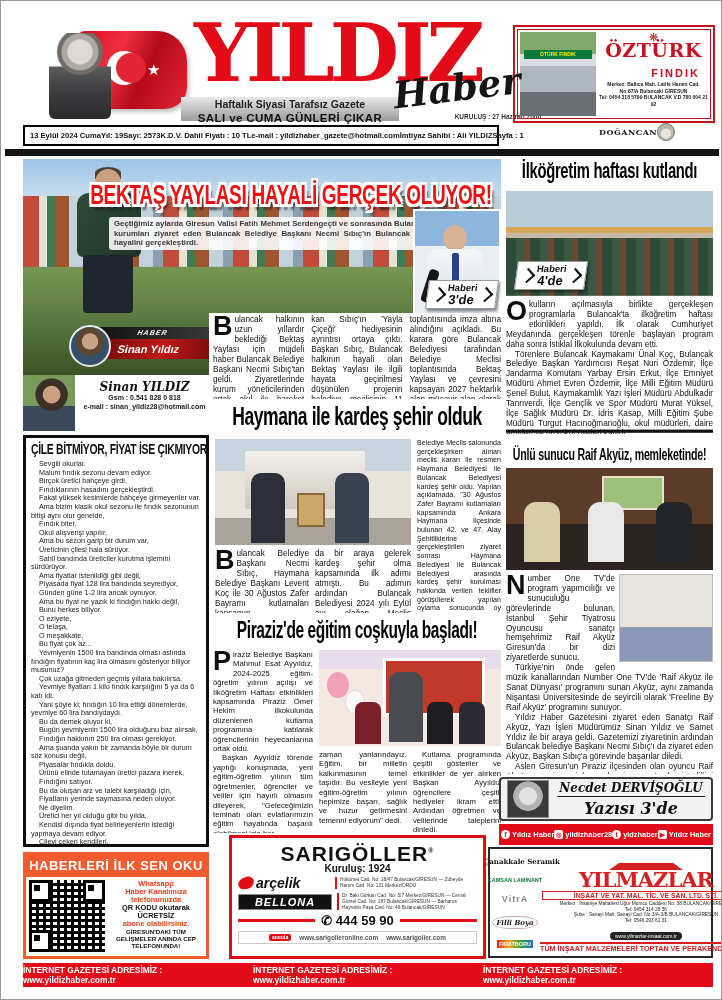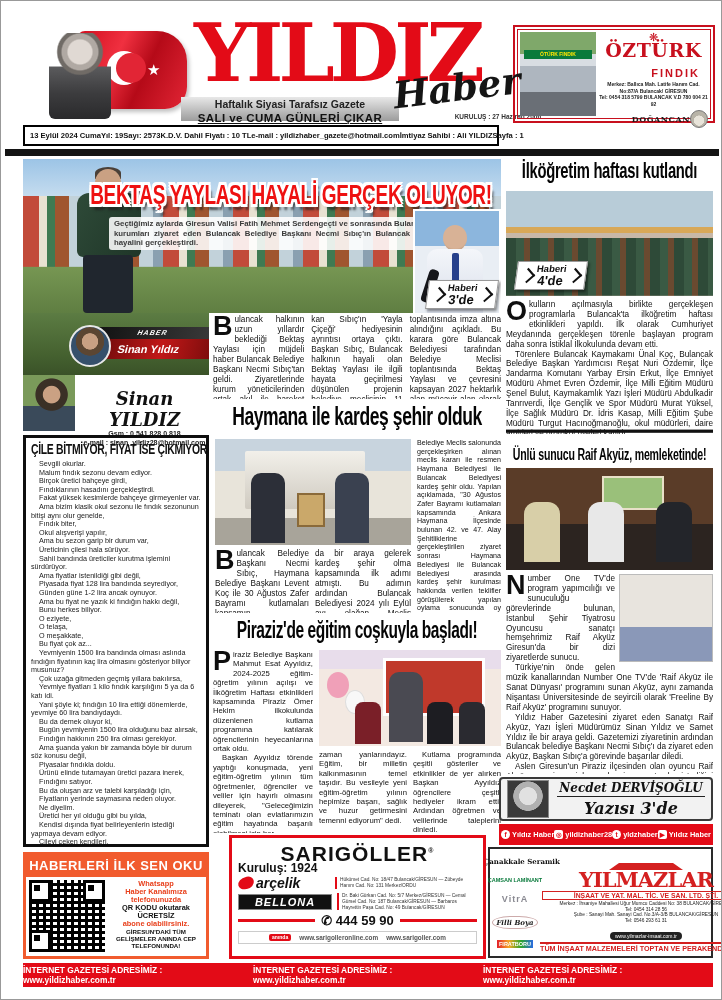--- a/index.html
+++ b/index.html
@@ -20,37 +20,37 @@
   .portrait{position:absolute;left:0;top:8px;width:62px;height:86px;
         background:radial-gradient(circle at 50% 22%,#e8d8c8 16%,#b8a898 18% 24%,#776a5e 26% 30%,transparent 32%),
         linear-gradient(180deg,transparent 38%,#5a5a5e 40%,#3c3c40 70%,#2a2a2e 100%);
         border-radius:6px;filter:grayscale(60%);}
   .ptitle{left:176px;top:6px;width:320px;height:96px;font-family:"DejaVu Serif",serif;font-weight:bold;
         font-size:80px;line-height:92px;color:#e30b17;letter-spacing:-5px;text-align:center;overflow:visible;}
   .pscript{left:392px;top:64px;width:140px;font-family:"DejaVu Serif",serif;font-style:italic;font-weight:bold;
         font-size:37px;color:#151515;transform:rotate(-7deg);z-index:5;}
   .sub1{left:180px;top:96px;width:218px;height:24px;background:linear-gradient(#e8e8e8,#9c9c9c);
         font-size:10.5px;font-weight:bold;color:#222;text-align:center;line-height:14px;}
-  .sub2{left:180px;top:111px;width:218px;font-size:11.5px;font-weight:bold;letter-spacing:.4px;text-align:center;text-decoration:underline;}
+  .sub2{left:180px;top:111px;width:218px;font-size:11.5px;font-weight:bold;letter-spacing:.4px;text-align:center;}
   .founded{left:420px;top:112px;width:120px;font-size:6.5px;font-weight:bold;color:#333;text-align:right;}
 
   
   .ozad{left:512px;top:24px;width:202px;height:98px;border:2px solid #c8101e;padding:2px;}
   .ozad .inner{width:100%;height:100%;border:1px solid #c8101e;display:flex;padding:2px;box-sizing:border-box;gap:3px;}
   .ozphoto{width:76px;height:100%;position:relative;flex:none;
         background:linear-gradient(180deg,#7fa86a 0 26%,#d8dde2 26% 40%,#aeb6bf 40% 72%,#6a6f76 72% 100%);}
   .ozsign{position:absolute;left:4px;top:22%;width:68px;height:9px;background:#0a7a3c;color:#ffe600;
         font-size:5px;font-weight:bold;text-align:center;line-height:9px;}
   .ozright{flex:1;text-align:center;position:relative;}
   .ozorn{color:#c8101e;font-size:11px;line-height:10px;}
   .ozbrand{color:#c8101e;font-weight:bold;font-size:19px;line-height:17px;letter-spacing:.5px;font-family:"DejaVu Serif",serif;}
   .ozbrand2{color:#c8101e;font-weight:bold;font-size:11px;letter-spacing:2px;text-align:right;padding-right:8px;margin-top:8px;}
   .ozaddr{font-size:5px;line-height:6.5px;font-weight:bold;color:#222;margin-top:2px;}
   .oztel{font-size:5px;line-height:6.5px;font-weight:bold;color:#222;}
-  .ozlogos{display:flex;justify-content:flex-end;align-items:center;margin-top:3px;}
+  .ozlogos{display:flex;justify-content:flex-start;align-items:center;margin-top:16px;}
   .ozdog{font-size:8px;font-weight:bold;letter-spacing:.5px;color:#1a1a1a;font-family:"DejaVu Serif",serif;}
   .ozseal{width:16px;height:16px;border-radius:50%;border:1px solid #777;background:
         radial-gradient(circle at 50% 60%,#e8e4da 40%,#b8b4a8 42% 100%);}
 
   
   .dateline{left:22px;top:124px;width:476px;height:21px;border:2px solid #000;display:flex;align-items:center;
         justify-content:space-between;padding:0 5px;font-size:7.6px;font-weight:bold;white-space:nowrap;}
   .blackrule{left:4px;top:148px;width:714px;height:7px;background:#141414;}
 
   
@@ -179,21 +179,21 @@
   .b4{font-size:5.5px;color:#fff;background:linear-gradient(90deg,#e3202a,#f5a623,#2aa52a,#2a6ae3);padding:1px 2px;}
 
   
   .karabox{left:22px;top:374px;width:186px;height:58px;display:flex;gap:5px;}
   .karaphoto{width:52px;height:56px;flex:none;background:
       radial-gradient(circle at 55% 35%,#caa183 18%,#3a3026 20% 34%,transparent 36%),
       linear-gradient(180deg,#7a9a5a 0 55%,#3a4a5a 55%);}
   .karatxt{flex:1;text-align:center;}
   .karatitle{font-family:"DejaVu Serif",serif;font-style:italic;font-weight:bold;font-size:16px;letter-spacing:2.5px;
       border-bottom:1.5px solid #222;padding-bottom:1px;}
-  .karaauthor{font-family:"DejaVu Serif",serif;font-style:italic;font-weight:bold;font-size:18px;margin-top:13px;}
+  .karaauthor{font-family:"DejaVu Serif",serif;font-style:italic;font-weight:bold;font-size:12px;margin-top:5px;}
   .karasmall{font-size:7px;line-height:8.5px;font-weight:bold;color:#222;}
   .cilebox{left:22px;top:434px;width:186px;height:412px;border:3px solid #0e0e0e;padding:3px 5px;overflow:hidden;}
   .cilehl{font-weight:800;font-size:10.4px;white-space:nowrap;text-align:center;letter-spacing:-.3px;
       transform:scaleY(1.35);transform-origin:center;margin:3px 0 5px;}
   .cl{font-size:7.2px;line-height:8.6px;margin:0;text-indent:8px;color:#1a1a1a;}
 
   
   .qrbox{left:22px;top:851px;width:186px;height:107px;border:3px solid #f15b2e;background:#fff;}
   .qrhead{height:22px;background:#f15b2e;color:#fff;font-weight:800;font-size:13px;text-align:center;line-height:22px;letter-spacing:.5px;}
   .qrrow{display:flex;padding:3px;gap:4px;}
@@ -205,21 +205,21 @@
   .qr .tl{left:0;top:0;} .qr .tr{right:0;top:0;} .qr .bl{left:0;bottom:0;}
   .qrtxt{flex:1;text-align:center;line-height:8px;}
   .qr-red{color:#e8401c;font-weight:800;font-size:7.4px;display:block;}
   .qr-blk{color:#111;font-weight:800;font-size:7.4px;display:block;}
   .qr-sm{color:#111;font-weight:800;font-size:6.2px;display:block;line-height:7px;}
 
   
   .sari{left:228px;top:834px;width:257px;height:124px;border:3px solid #e30b17;background:#fff;padding:2px 6px;box-sizing:border-box;}
   .saribrand{text-align:center;font-weight:800;font-size:21px;letter-spacing:1px;line-height:21px;}
   .saribrand sup{font-size:7px;}
-  .sarifound{text-align:left;font-weight:bold;font-size:12px;line-height:9px;}
+  .sarifound{text-align:center;font-weight:bold;font-size:10px;line-height:9px;}
   .srow{display:flex;align-items:center;gap:5px;margin-top:2px;}
   .arc{display:flex;align-items:center;gap:2px;flex:none;width:92px;}
   .arcblob{width:16px;height:12px;background:#e30b17;border-radius:60% 40% 55% 45%;transform:rotate(-12deg);}
   .arctxt{font-style:italic;font-weight:800;font-size:14px;}
   .belbox{flex:none;width:92px;background:#111;color:#fff;text-align:center;font-weight:800;font-style:italic;
       font-size:11px;letter-spacing:1px;padding:1px 0;border:1.5px solid #888;}
   .saddr{font-size:4.8px;line-height:5.8px;color:#333;border-left:2px solid #e30b17;padding-left:3px;}
   .sphone{display:flex;align-items:center;justify-content:center;gap:6px;margin-top:3px;}
   .sphline{flex:1;height:3px;background:#e30b17;}
   .sphnum{font-weight:800;font-size:13px;white-space:nowrap;}

